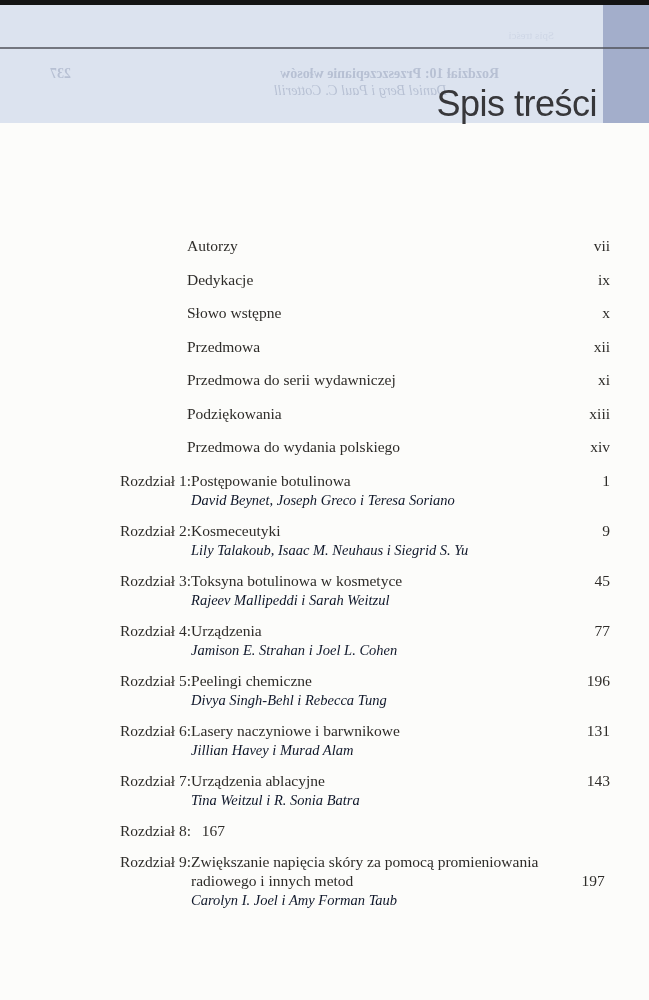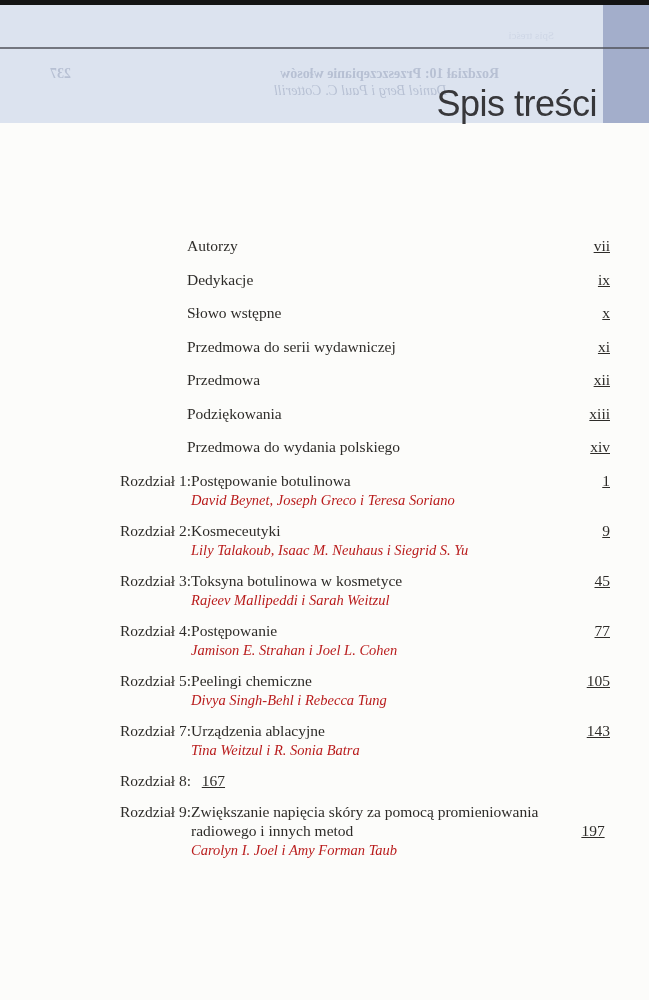--- a/index.html
+++ b/index.html
@@ -83,28 +83,27 @@
     white-space:nowrap;
   }
   .ch-body{flex:1;min-width:0;}
   .ch-title{
     display:block;line-height:19px;
   }
   .ch-authors{
     display:block;
     font-style:italic;
     font-size:14.5px;line-height:18px;
-    color:#b91c1c;
+    color:#0f172a;
     margin-top:1px;
   }
   .pg{
     flex:0 0 auto;
     min-width:34px;text-align:right;
     white-space:nowrap;
-    text-decoration:underline;
   }
   .pg-second{padding-top:19px;text-align:center;}
 </style>
 </head>
 <body>
 
 <div class="top-bar"></div>
 
 <div class="header">
   <div class="accent-strip"></div>
@@ -132,28 +131,28 @@
     </div>
     <div class="fm-row">
       <span>Dedykacje</span>
       <span class="pg">ix</span>
     </div>
     <div class="fm-row">
       <span>Słowo wstępne</span>
       <span class="pg">x</span>
     </div>
     <div class="fm-row">
+      <span>Przedmowa</span>
+      <span class="pg">xii</span>
+    </div>
+    <div class="fm-row">
       <span>Przedmowa do serii wydawniczej</span>
       <span class="pg">xi</span>
     </div>
     <div class="fm-row">
-      <span>Przedmowa</span>
-      <span class="pg">xii</span>
-    </div>
-    <div class="fm-row">
       <span>Podziękowania</span>
       <span class="pg">xiii</span>
     </div>
     <div class="fm-row">
       <span>Przedmowa do wydania polskiego</span>
       <span class="pg">xiv</span>
     </div>
   </div>
 
   <div class="chapters">
@@ -181,35 +180,43 @@
       <span class="ch-body">
         <span class="ch-title">Toksyna botulinowa w kosmetyce</span>
         <span class="ch-authors">Rajeev Mallipeddi i Sarah Weitzul</span>
       </span>
       <span class="pg">45</span>
     </div>
 
     <div class="ch-row">
       <span class="ch-label">Rozdział 4:</span>
       <span class="ch-body">
-        <span class="ch-title">Postępowanie</span>
+        <span class="ch-title">Urządzenia</span>
         <span class="ch-authors">Jamison E. Strahan i Joel L. Cohen</span>
       </span>
       <span class="pg">77</span>
     </div>
 
     <div class="ch-row">
       <span class="ch-label">Rozdział 5:</span>
       <span class="ch-body">
         <span class="ch-title">Peelingi chemiczne</span>
         <span class="ch-authors">Divya Singh-Behl i Rebecca Tung</span>
       </span>
-      <span class="pg">105</span>
-    </div>
-
+      <span class="pg">196</span>
+    </div>
+
+    <div class="ch-row">
+      <span class="ch-label">Rozdział 6:</span>
+      <span class="ch-body">
+        <span class="ch-title">Lasery naczyniowe i barwnikowe</span>
+        <span class="ch-authors">Jillian Havey i Murad Alam</span>
+      </span>
+      <span class="pg">131</span>
+    </div>
 
     <div class="ch-row">
       <span class="ch-label">Rozdział 7:</span>
       <span class="ch-body">
         <span class="ch-title">Urządzenia ablacyjne</span>
         <span class="ch-authors">Tina Weitzul i R. Sonia Batra</span>
       </span>
       <span class="pg">143</span>
     </div>
 

